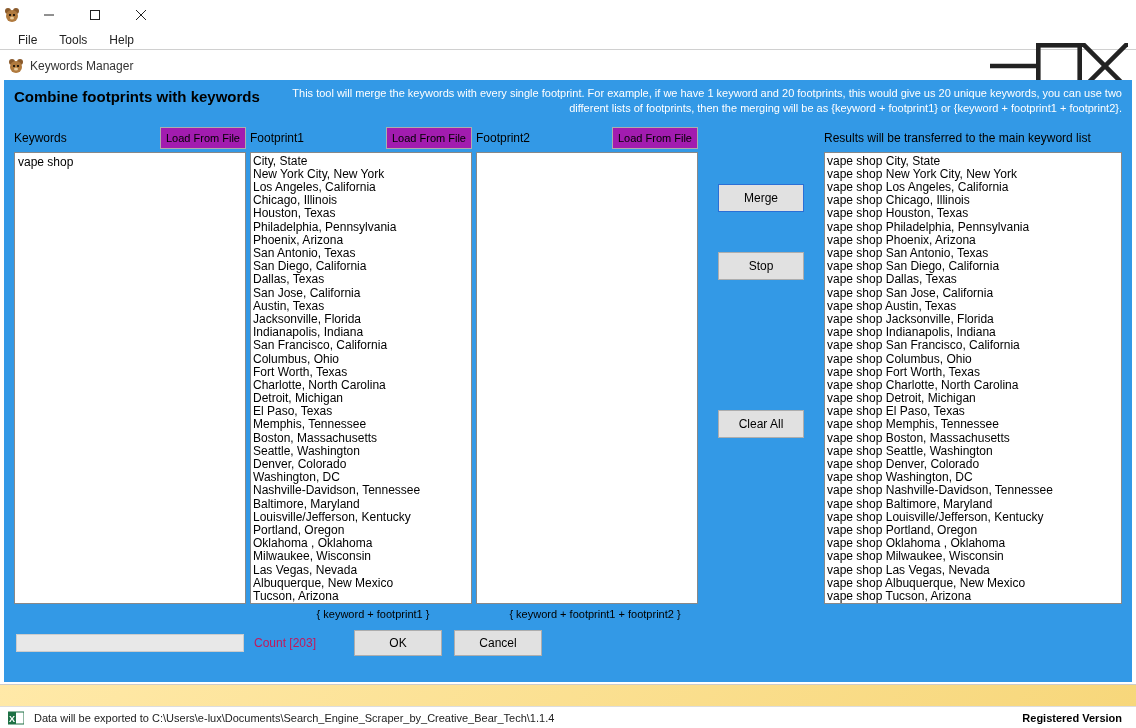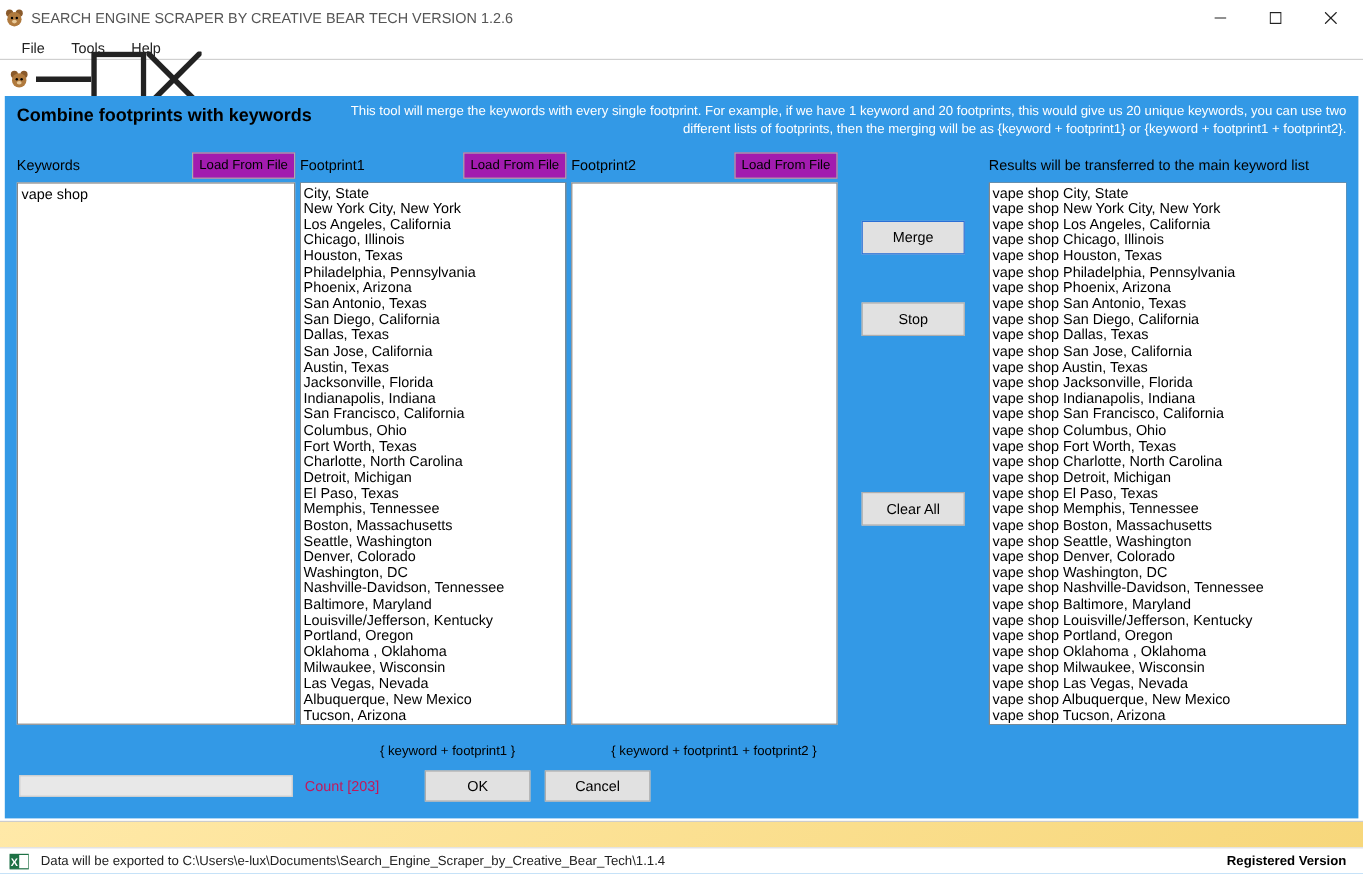--- a/index.html
+++ b/index.html
@@ -49,21 +49,21 @@
 .fp-line { white-space: nowrap; }
 
 .ctrl-btn { width: 86px; height: 28px; background: #e1e1e1; border: 1px solid #adadad; font-size: 12px; }
 .ctrl-btn.primary { border: 1.5px solid #2a6fd6; }
 
 .hint-row { display:flex; padding: 2px 26px; font-size: 11px; color:#000; }
 .hint1 { width: 232px; }
 .hint2 { width: 222px; text-align:center; }
 .hint3 { width: 222px; text-align:center; }
 
-.bottom-row { display:flex; align-items:center; padding: 8px 12px 14px 12px; gap: 10px; }
+.bottom-row { display:flex; align-items:center; padding: 8px 12px 26px 12px; gap: 10px; }
 .progress { width: 228px; height: 18px; background: #e8e8e8; border: 1px solid #ccc; }
 .count-label { font-size: 12px; color: #c2185b; font-weight:500; width: 90px; }
 .status-msg { font-size: 12px; color: #fff; font-weight: bold; flex:1; text-align:left; padding-left: 40px; }
 .ok-cancel { display:flex; gap: 12px; }
 .ok-cancel button { width: 88px; height: 26px; background: #e1e1e1; border: 1px solid #adadad; font-size: 12px; }
 
 .status-strip { position:absolute; left:0; bottom:22px; width: 1136px; height: 22px; background: linear-gradient(135deg, #ffe9a8, #f7d77b); border-top:1px solid #ccc; }
 
 .footer-bar { position:absolute; left:0; bottom:0; width:1136px; height:22px; background:#fff; display:flex; align-items:center; padding: 0 8px; font-size:11px; border-top:1px solid #ddd; }
 .footer-bar .excel-icon { width:16px; height:16px; margin-right: 10px; }
@@ -85,21 +85,20 @@
     <span class="app-icon">
       <svg class="bear-icon-svg" viewBox="0 0 16 16">
           <circle cx="4" cy="4" r="3" fill="#8a5a2b"></circle>
           <circle cx="12" cy="4" r="3" fill="#8a5a2b"></circle>
           <circle cx="8" cy="9" r="6" fill="#b07a3e"></circle>
           <circle cx="6" cy="8" r="1" fill="#000"></circle>
           <circle cx="10" cy="8" r="1" fill="#000"></circle>
           <ellipse cx="8" cy="11" rx="2" ry="1.5" fill="#e8c998"></ellipse>
         </svg>
     </span>
-    <span class="title-text">SEARCH ENGINE SCRAPER BY CREATIVE BEAR TECH VERSION 1.2.6</span>
     <div class="win-controls">
       <div class="win-btn">
           <svg viewBox="0 0 10 10">
             <line x1="0" y1="5" x2="10" y2="5" stroke="#222" stroke-width="1"></line>
           </svg>
         </div>
       <div class="win-btn">
           <svg viewBox="0 0 10 10">
             <rect x="0.5" y="0.5" width="9" height="9" fill="none" stroke="#222" stroke-width="1"></rect>
           </svg>
@@ -126,20 +125,21 @@
     <span class="app-icon">
       <svg class="bear-icon-svg" viewBox="0 0 16 16">
           <circle cx="4" cy="4" r="3" fill="#8a5a2b"></circle>
           <circle cx="12" cy="4" r="3" fill="#8a5a2b"></circle>
           <circle cx="8" cy="9" r="6" fill="#b07a3e"></circle>
           <circle cx="6" cy="8" r="1" fill="#000"></circle>
           <circle cx="10" cy="8" r="1" fill="#000"></circle>
           <ellipse cx="8" cy="11" rx="2" ry="1.5" fill="#e8c998"></ellipse>
         </svg>
     </span>
+    <span class="title-text">Keywords Manager</span>
     <div class="win-controls">
       <div class="win-btn">
           <svg viewBox="0 0 10 10">
             <line x1="0" y1="5" x2="10" y2="5" stroke="#222" stroke-width="1"></line>
           </svg>
         </div>
       <div class="win-btn">
           <svg viewBox="0 0 10 10">
             <rect x="0.5" y="0.5" width="9" height="9" fill="none" stroke="#222" stroke-width="1"></rect>
           </svg>

